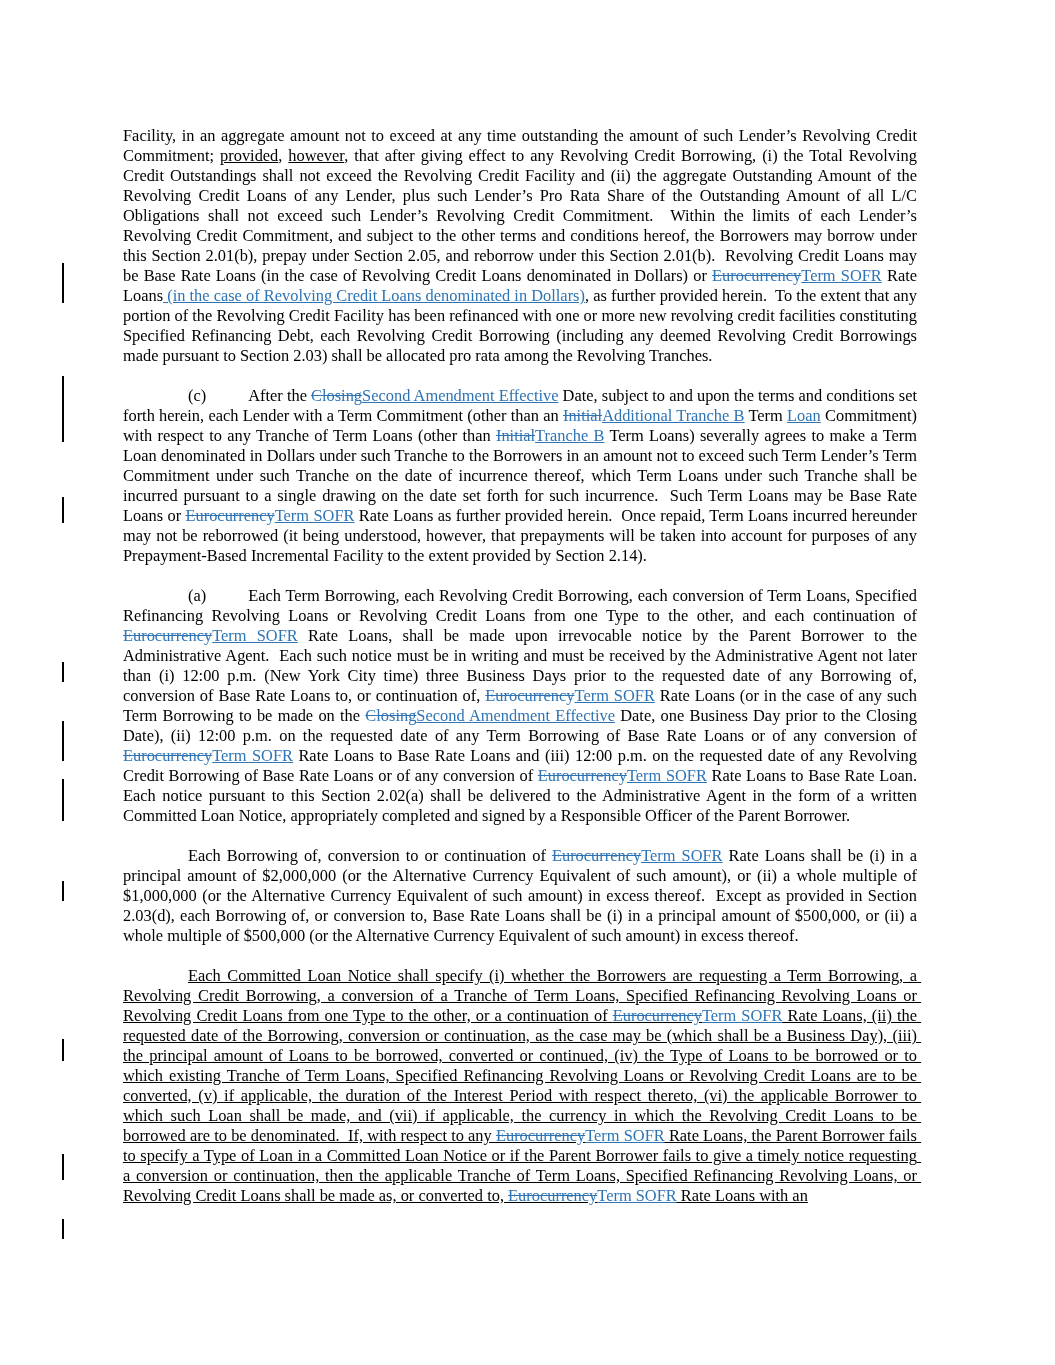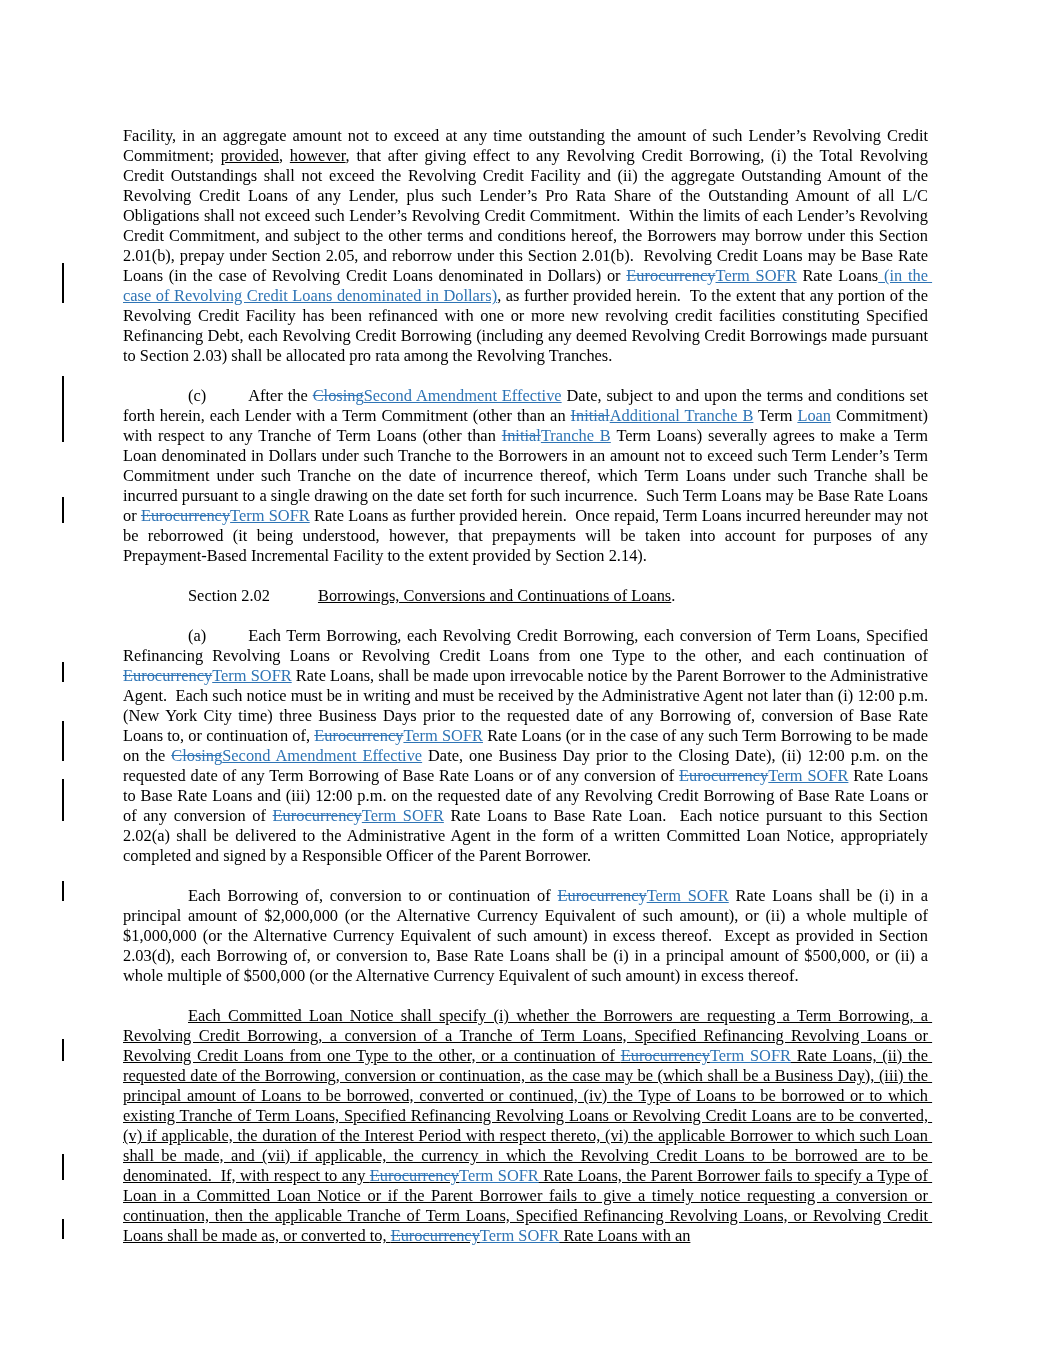--- a/index.html
+++ b/index.html
@@ -18,21 +18,21 @@
   }
   .content {
     position: absolute;
     left: 123px;
     top: 126px;
     width: 810px;
     font-size: 16.4px;
     line-height: 20px;
     text-align: justify;
   }
-  .para { margin: 0 5px 20px 0; }
+  .para { margin: 0 16px 20px 0; }
   .para:last-child { margin-bottom: 0; text-decoration: underline; }
   .run { white-space: pre-wrap; }
   .run.u { text-decoration: underline; }
   .run.del { color: var(--rev-blue); text-decoration: line-through; }
   .run.ins { color: var(--rev-blue); text-decoration: underline; }
   .run.label { }
   .tab { display: inline-block; height: 1px; }
   .change-bar {
     position: absolute;
     left: 62px;
@@ -52,18 +52,17 @@
       <div class="change-bar" style="top: 721px; height: 40px;"></div>
       <div class="change-bar" style="top: 779px; height: 42px;"></div>
       <div class="change-bar" style="top: 881px; height: 20px;"></div>
       <div class="change-bar" style="top: 1039px; height: 22px;"></div>
       <div class="change-bar" style="top: 1154px; height: 26px;"></div>
       <div class="change-bar" style="top: 1219px; height: 20px;"></div>
     </div>
   <div class="content">
       <p class="para"><span class="run plain">Facility, in an aggregate amount not to exceed at any time outstanding the amount of such Lender’s Revolving Credit Commitment; </span><span class="run u">provided</span><span class="run plain">, </span><span class="run u">however</span><span class="run plain">, that after giving effect to any Revolving Credit Borrowing, (i) the Total Revolving Credit Outstandings shall not exceed the Revolving Credit Facility and (ii) the aggregate Outstanding Amount of the Revolving Credit Loans of any Lender, plus such Lender’s Pro Rata Share of the Outstanding Amount of all L/C Obligations shall not exceed such Lender’s Revolving Credit Commitment.  Within the limits of each Lender’s Revolving Credit Commitment, and subject to the other terms and conditions hereof, the Borrowers may borrow under this Section 2.01(b), prepay under Section 2.05, and reborrow under this Section 2.01(b).  Revolving Credit Loans may be Base Rate Loans (in the case of Revolving Credit Loans denominated in Dollars) or </span><span class="run del">Eurocurrency</span><span class="run ins">Term SOFR</span><span class="run plain"> Rate Loans</span><span class="run ins"> (in the case of Revolving Credit Loans denominated in Dollars)</span><span class="run plain">, as further provided herein.  To the extent that any portion of the Revolving Credit Facility has been refinanced with one or more new revolving credit facilities constituting Specified Refinancing Debt, each Revolving Credit Borrowing (including any deemed Revolving Credit Borrowings made pursuant to Section 2.03) shall be allocated pro rata among the Revolving Tranches.</span></p>
       <p class="para" style="text-indent: 65px;"><span class="run label">(c)</span><span class="tab" style="width: 42px;"></span><span class="run plain">After the </span><span class="run del">Closing</span><span class="run ins">Second Amendment Effective</span><span class="run plain"> Date, subject to and upon the terms and conditions set forth herein, each Lender with a Term Commitment (other than an </span><span class="run del">Initial</span><span class="run ins">Additional Tranche B</span><span class="run plain"> Term </span><span class="run ins">Loan</span><span class="run plain"> Commitment) with respect to any Tranche of Term Loans (other than </span><span class="run del">Initial</span><span class="run ins">Tranche B</span><span class="run plain"> Term Loans) severally agrees to make a Term Loan denominated in Dollars under such Tranche to the Borrowers in an amount not to exceed such Term Lender’s Term Commitment under such Tranche on the date of incurrence thereof, which Term Loans under such Tranche shall be incurred pursuant to a single drawing on the date set forth for such incurrence.  Such Term Loans may be Base Rate Loans or </span><span class="run del">Eurocurrency</span><span class="run ins">Term SOFR</span><span class="run plain"> Rate Loans as further provided herein.  Once repaid, Term Loans incurred hereunder may not be reborrowed (it being understood, however, that prepayments will be taken into account for purposes of any Prepayment-Based Incremental Facility to the extent provided by Section 2.14).</span></p>
-      <p class="para" style="text-indent: 65px;"><span class="run label">Section 2.02</span><span class="tab" style="width: 48px;"></span><span class="run u">Borrowings, Conversions and Continuations of Loans</span><span class="run plain">.</span></p>
       <p class="para" style="text-indent: 65px;"><span class="run label">(a)</span><span class="tab" style="width: 42px;"></span><span class="run plain">Each Term Borrowing, each Revolving Credit Borrowing, each conversion of Term Loans, Specified Refinancing Revolving Loans or Revolving Credit Loans from one Type to the other, and each continuation of </span><span class="run del">Eurocurrency</span><span class="run ins">Term SOFR</span><span class="run plain"> Rate Loans, shall be made upon irrevocable notice by the Parent Borrower to the Administrative Agent.  Each such notice must be in writing and must be received by the Administrative Agent not later than (i) 12:00 p.m. (New York City time) three Business Days prior to the requested date of any Borrowing of, conversion of Base Rate Loans to, or continuation of, </span><span class="run del">Eurocurrency</span><span class="run ins">Term SOFR</span><span class="run plain"> Rate Loans (or in the case of any such Term Borrowing to be made on the </span><span class="run del">Closing</span><span class="run ins">Second Amendment Effective</span><span class="run plain"> Date, one Business Day prior to the Closing Date), (ii) 12:00 p.m. on the requested date of any Term Borrowing of Base Rate Loans or of any conversion of </span><span class="run del">Eurocurrency</span><span class="run ins">Term SOFR</span><span class="run plain"> Rate Loans to Base Rate Loans and (iii) 12:00 p.m. on the requested date of any Revolving Credit Borrowing of Base Rate Loans or of any conversion of </span><span class="run del">Eurocurrency</span><span class="run ins">Term SOFR</span><span class="run plain"> Rate Loans to Base Rate Loan.  Each notice pursuant to this Section 2.02(a) shall be delivered to the Administrative Agent in the form of a written Committed Loan Notice, appropriately completed and signed by a Responsible Officer of the Parent Borrower.</span></p>
       <p class="para" style="text-indent: 65px;"><span class="run plain">Each Borrowing of, conversion to or continuation of </span><span class="run del">Eurocurrency</span><span class="run ins">Term SOFR</span><span class="run plain"> Rate Loans shall be (i) in a principal amount of $2,000,000 (or the Alternative Currency Equivalent of such amount), or (ii) a whole multiple of $1,000,000 (or the Alternative Currency Equivalent of such amount) in excess thereof.  Except as provided in Section 2.03(d), each Borrowing of, or conversion to, Base Rate Loans shall be (i) in a principal amount of $500,000, or (ii) a whole multiple of $500,000 (or the Alternative Currency Equivalent of such amount) in excess thereof.</span></p>
       <p class="para" style="text-indent: 65px;"><span class="run plain">Each Committed Loan Notice shall specify (i) whether the Borrowers are requesting a Term Borrowing, a Revolving Credit Borrowing, a conversion of a Tranche of Term Loans, Specified Refinancing Revolving Loans or Revolving Credit Loans from one Type to the other, or a continuation of </span><span class="run del">Eurocurrency</span><span class="run ins">Term SOFR</span><span class="run plain"> Rate Loans, (ii) the requested date of the Borrowing, conversion or continuation, as the case may be (which shall be a Business Day), (iii) the principal amount of Loans to be borrowed, converted or continued, (iv) the Type of Loans to be borrowed or to which existing Tranche of Term Loans, Specified Refinancing Revolving Loans or Revolving Credit Loans are to be converted, (v) if applicable, the duration of the Interest Period with respect thereto, (vi) the applicable Borrower to which such Loan shall be made, and (vii) if applicable, the currency in which the Revolving Credit Loans to be borrowed are to be denominated.  If, with respect to any </span><span class="run del">Eurocurrency</span><span class="run ins">Term SOFR</span><span class="run plain"> Rate Loans, the Parent Borrower fails to specify a Type of Loan in a Committed Loan Notice or if the Parent Borrower fails to give a timely notice requesting a conversion or continuation, then the applicable Tranche of Term Loans, Specified Refinancing Revolving Loans, or Revolving Credit Loans shall be made as, or converted to, </span><span class="run del">Eurocurrency</span><span class="run ins">Term SOFR</span><span class="run plain"> Rate Loans with an</span></p>
     </div>
 </div>
 
 </body></html>

